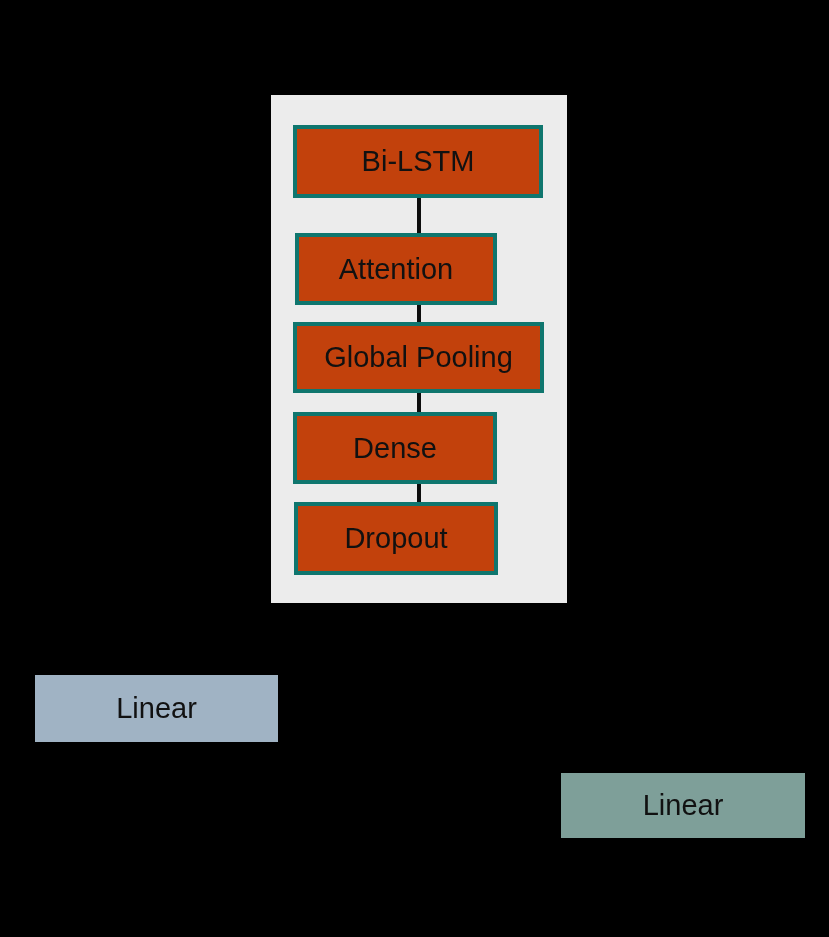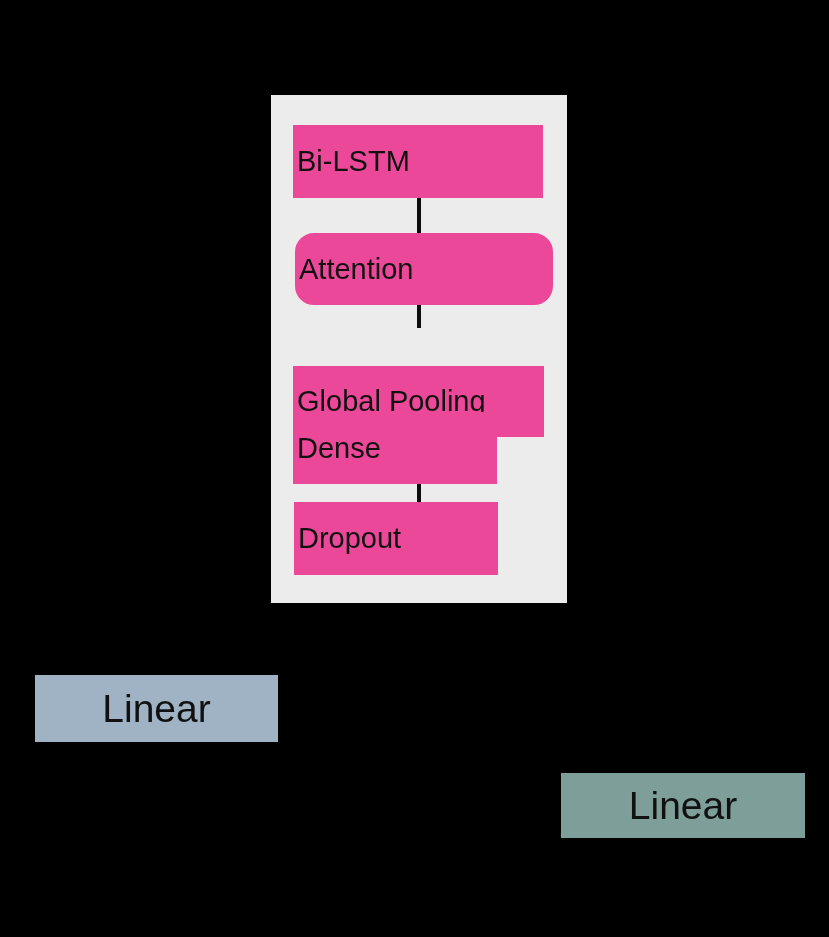--- a/index.html
+++ b/index.html
@@ -32,25 +32,26 @@
     top: 95px;
     width: 296px;
     height: 508px;
     background: #ececec;
     box-sizing: border-box;
   }
 
   
   .layer-box {
     position: absolute;
-    background: #ec4899;
-    border: 4px solid #ec4899;
+    background: #c2410c;
+    border: 4px solid #0f766e;
     box-sizing: border-box;
     display: flex;
     align-items: center;
+    justify-content: center;
     color: #111111;
     font-size: 29px;
     font-family: "Liberation Sans", sans-serif;
     line-height: 1;
     white-space: nowrap;
   }
 
   .layer-label {
     display: block;
     pointer-events: none;
@@ -65,21 +66,21 @@
   }
 
   
   .linear-box {
     position: absolute;
     box-sizing: border-box;
     display: flex;
     align-items: center;
     justify-content: center;
     color: #111111;
-    font-size: 39px;
+    font-size: 29px;
     font-family: "Liberation Sans", sans-serif;
     line-height: 1;
     white-space: nowrap;
     border: none;
   }
 </style>
 </head>
 <body>
 
 <div id="canvas">
@@ -88,25 +89,25 @@
 
     <div class="connector" style="top:92px; height:48px; left:146px;"></div>
     <div class="connector" style="top:203px; height:30px; left:146px;"></div>
     <div class="connector" style="top:292px; height:30px; left:146px;"></div>
     <div class="connector" style="top:383px; height:30px; left:146px;"></div>
 
     <div class="layer-box" style="left:22px; top:30px; width:250px; height:73px;">
       <span class="layer-label">Bi-LSTM</span>
     </div>
 
-    <div class="layer-box" style="left:24px; top:138px; width:258px; height:72px;border-radius:19px;">
+    <div class="layer-box" style="left:24px; top:138px; width:202px; height:72px;">
       <span class="layer-label">Attention</span>
     </div>
 
-    <div class="layer-box" style="left:22px; top:227px; width:251px; height:71px;margin-top:44px;">
+    <div class="layer-box" style="left:22px; top:227px; width:251px; height:71px;">
       <span class="layer-label">Global Pooling</span>
     </div>
 
     <div class="layer-box" style="left:22px; top:317px; width:204px; height:72px;">
       <span class="layer-label">Dense</span>
     </div>
 
     <div class="layer-box" style="left:23px; top:407px; width:204px; height:73px;">
       <span class="layer-label">Dropout</span>
     </div>

